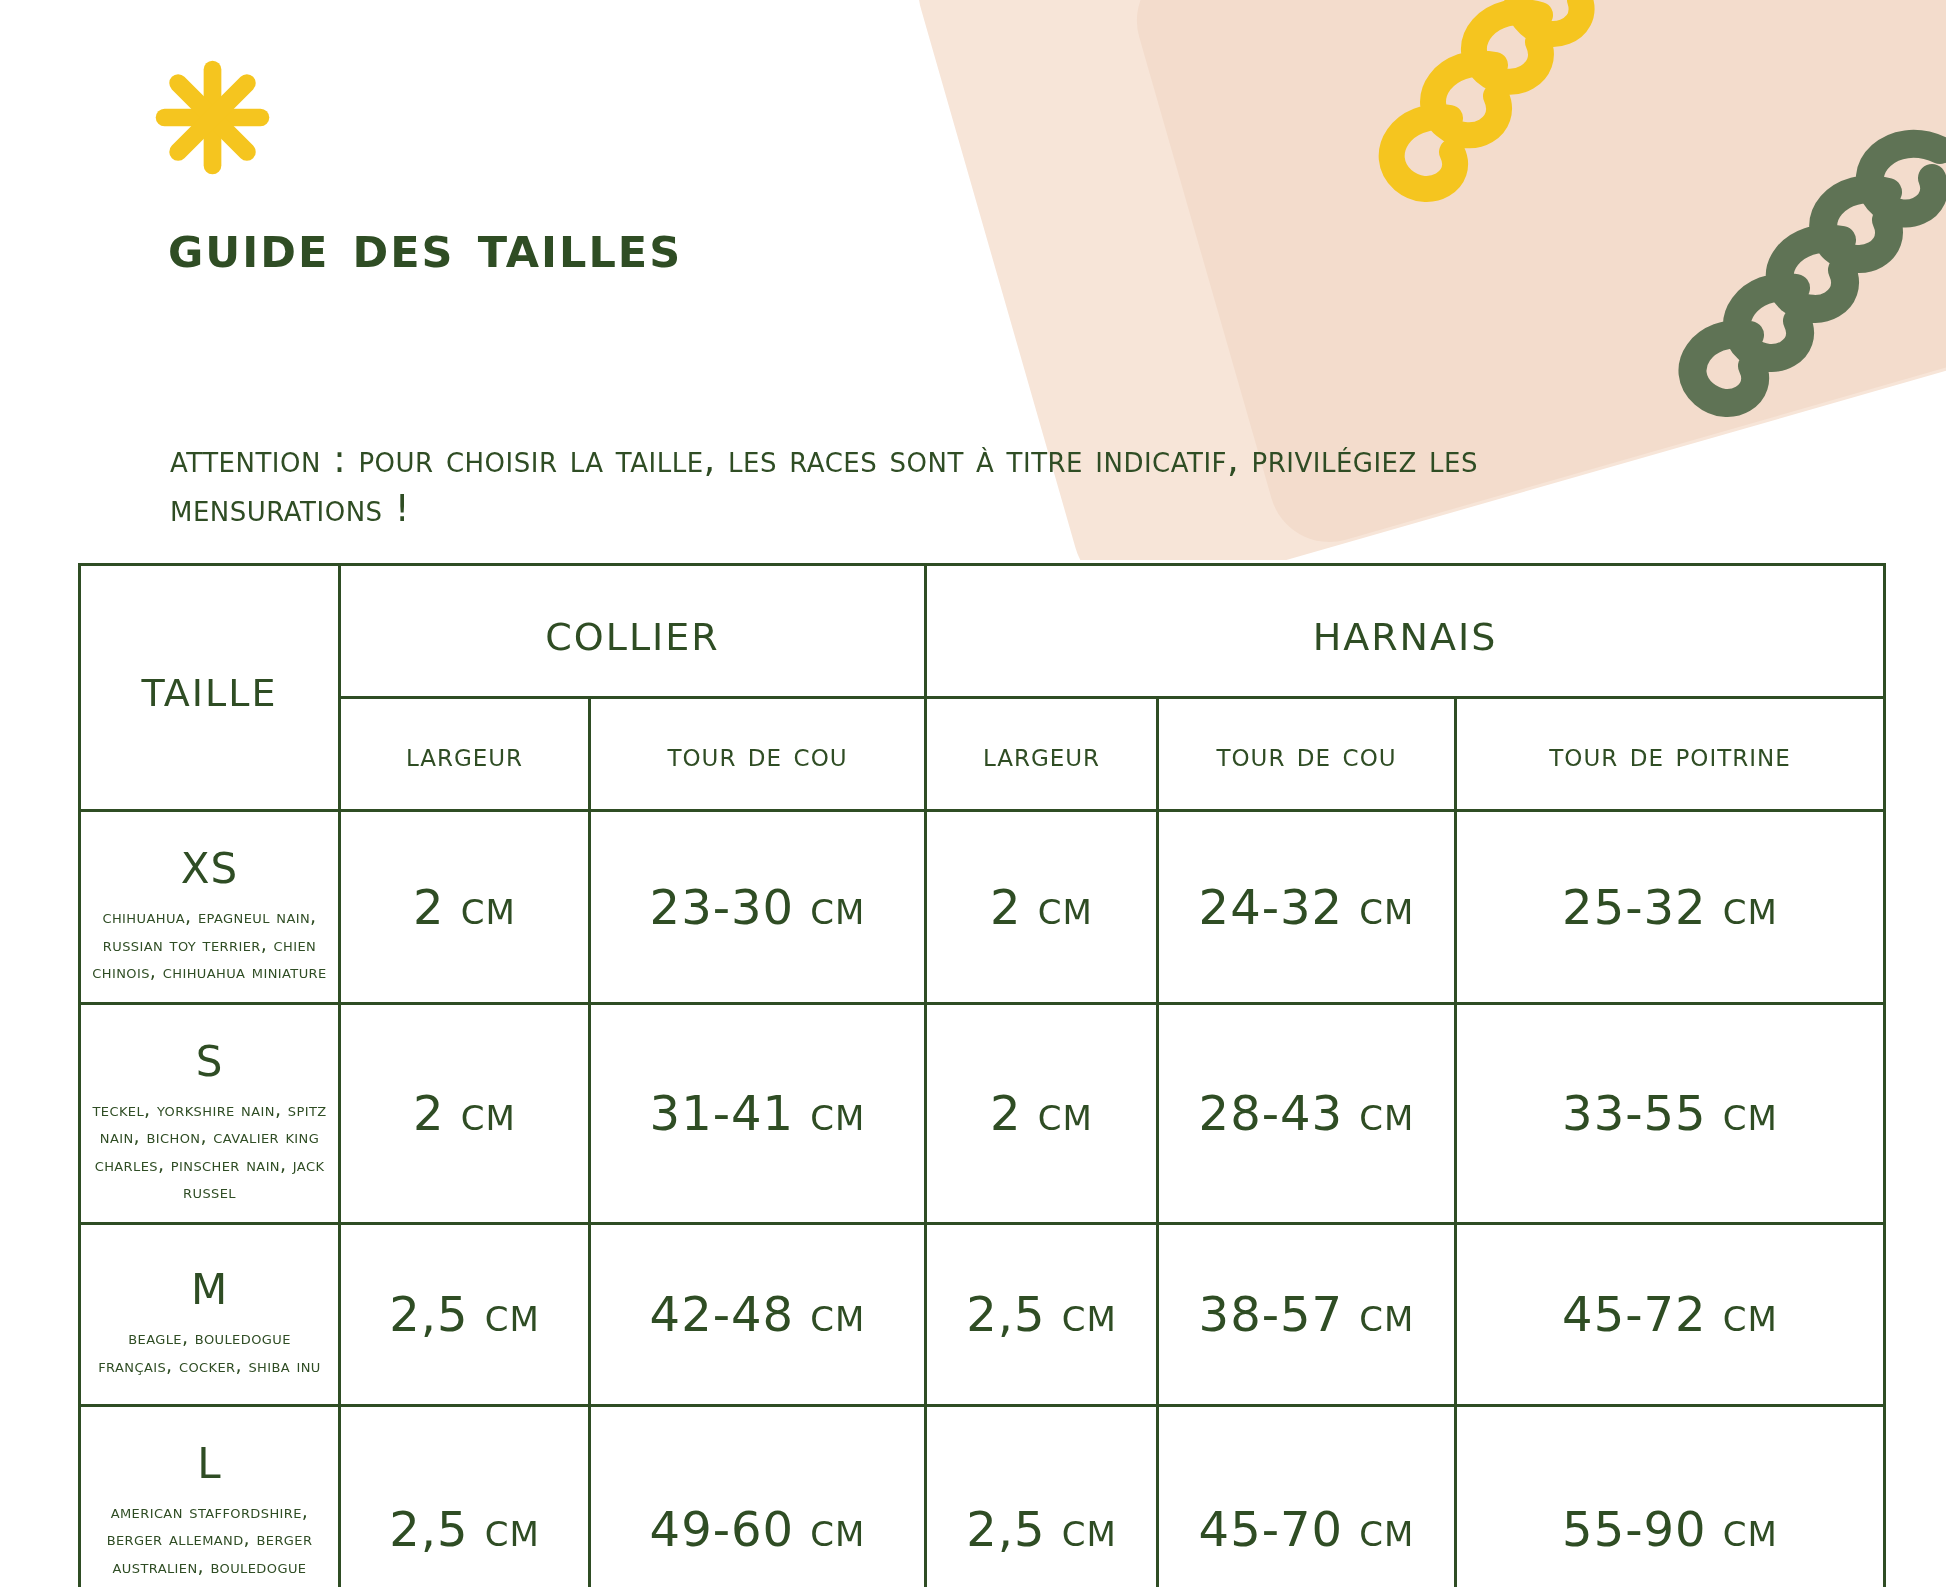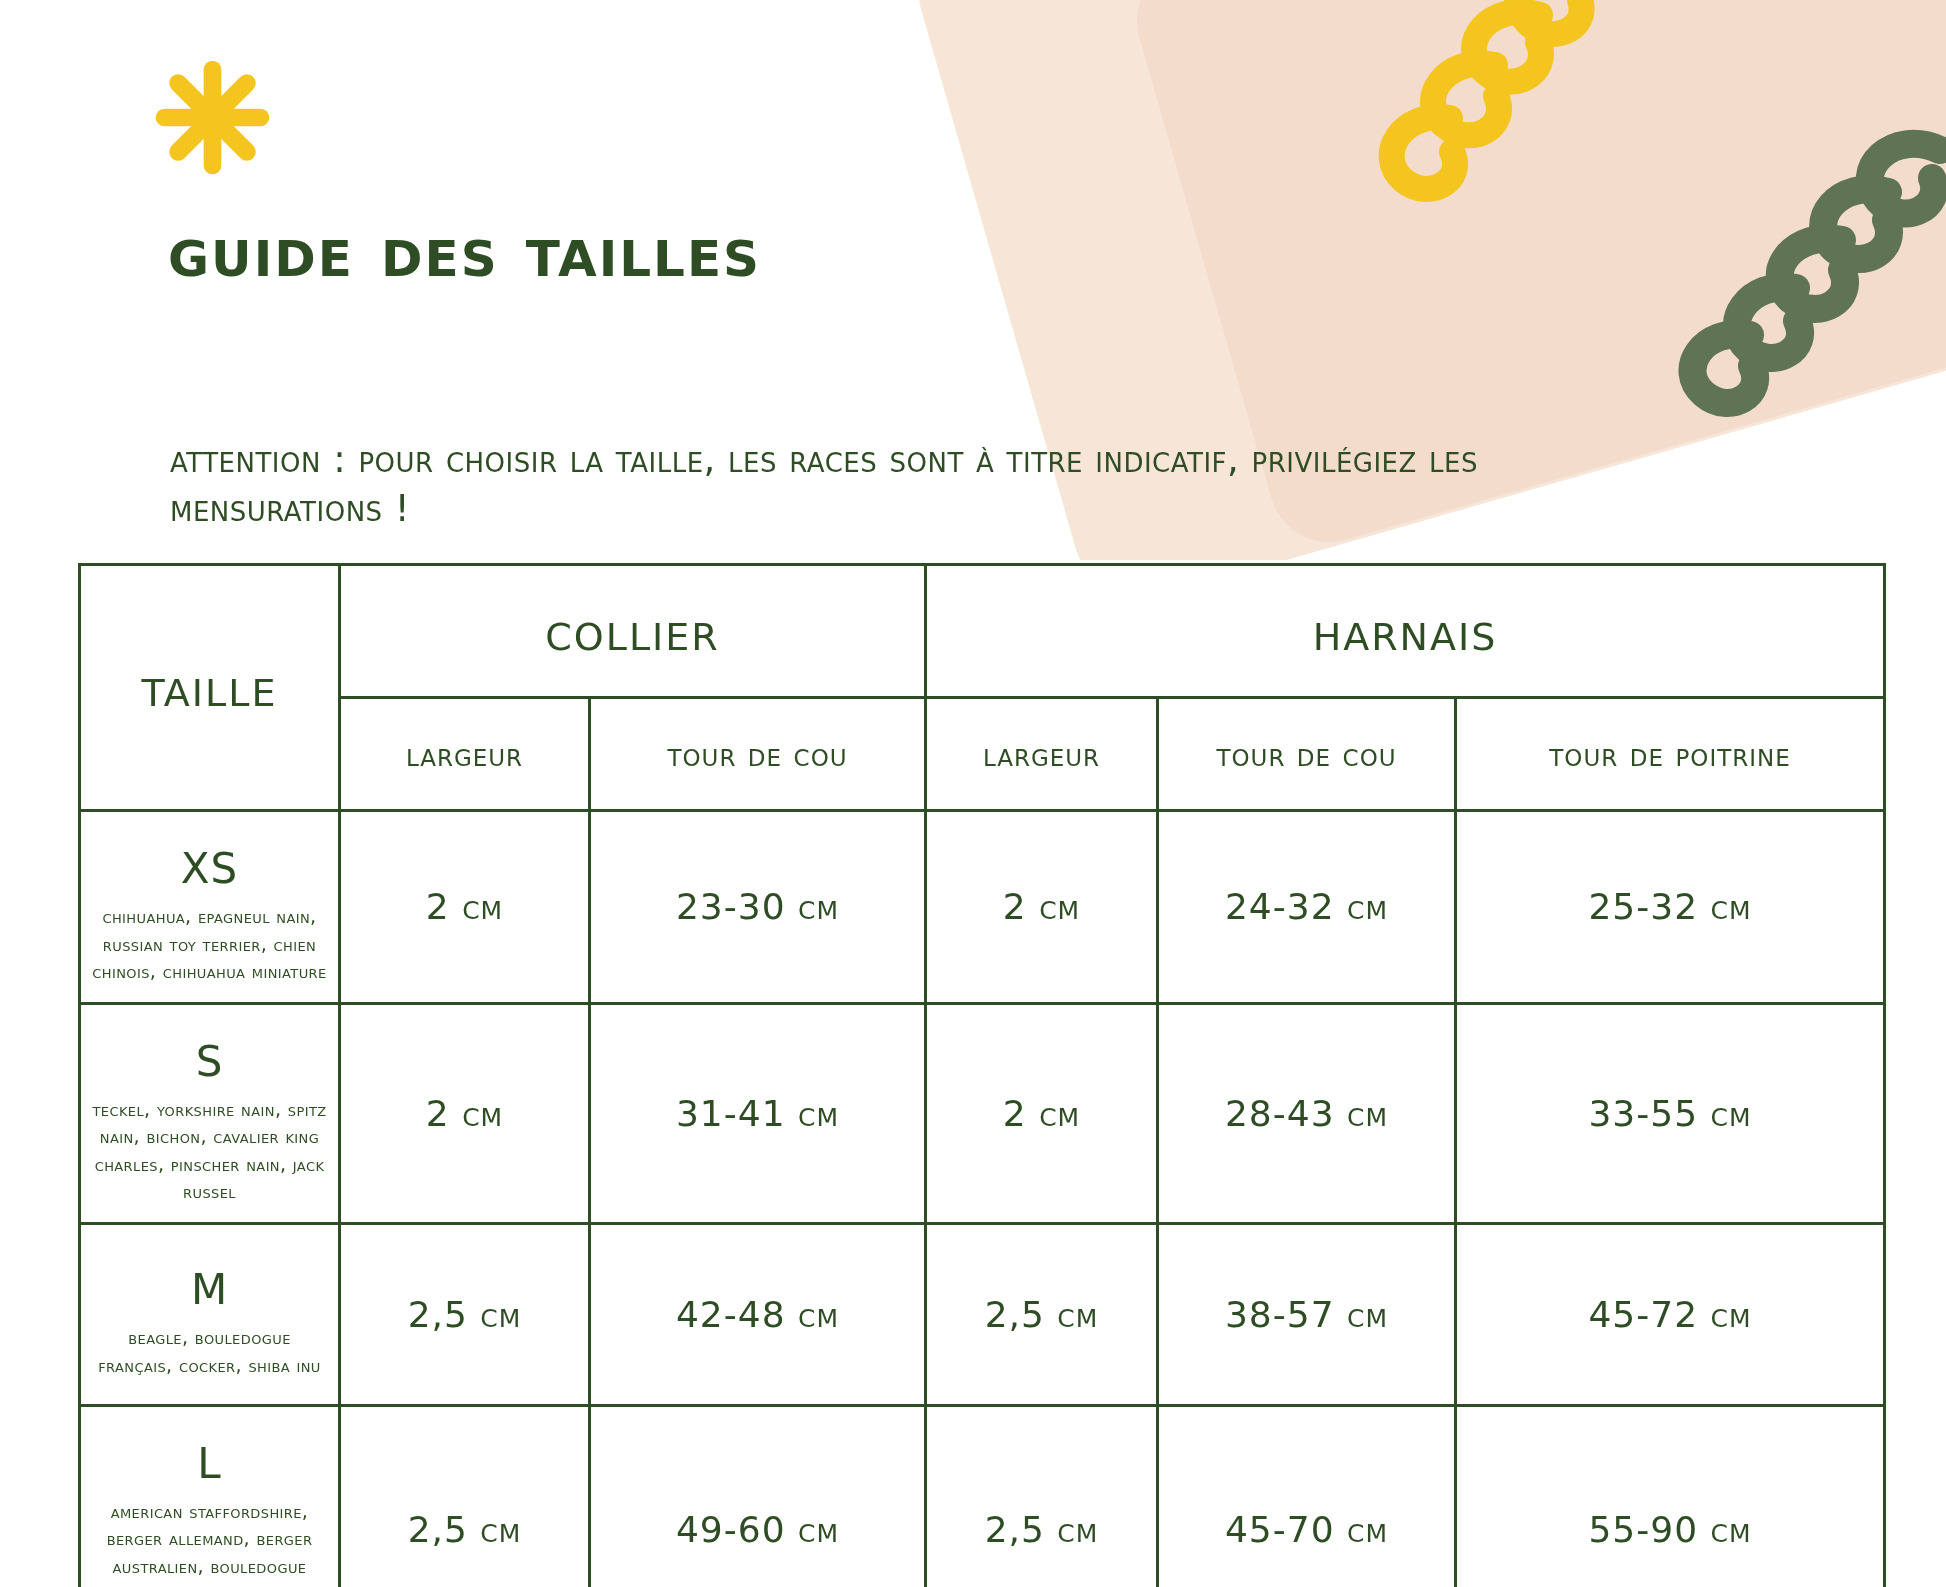--- a/index.html
+++ b/index.html
@@ -68,21 +68,21 @@
     width: 470px;
     height: 300px;
   }
 
   
   .title {
     position: absolute;
     left: 168px;
     top: 215px;
     font-family: "DejaVu Sans", sans-serif;
-    font-size: 72px;
+    font-size: 61px;
     font-weight: 700;
     letter-spacing: 2px;
     color: #2f4d24;
     font-variant: small-caps;
     text-transform: lowercase;
     line-height: 1;
   }
   .subtitle {
     position: absolute;
     left: 170px;
@@ -142,21 +142,21 @@
     letter-spacing: 1px;
     margin-bottom: 6px;
   }
   td.size-cell .breeds {
     display: block;
     font-size: 19px;
     line-height: 1.45;
     letter-spacing: 0.4px;
   }
   td.val {
-    font-size: 36px;
+    font-size: 48px;
     letter-spacing: 1px;
     margin-top: 13px;
   }
   tr.data-row { height: 182px; }
 
   
   col.c-size   { width: 260px; }
   col.c-cl-lg  { width: 250px; }
   col.c-cl-tc  { width: 336px; }
   col.c-hn-lg  { width: 232px; }

